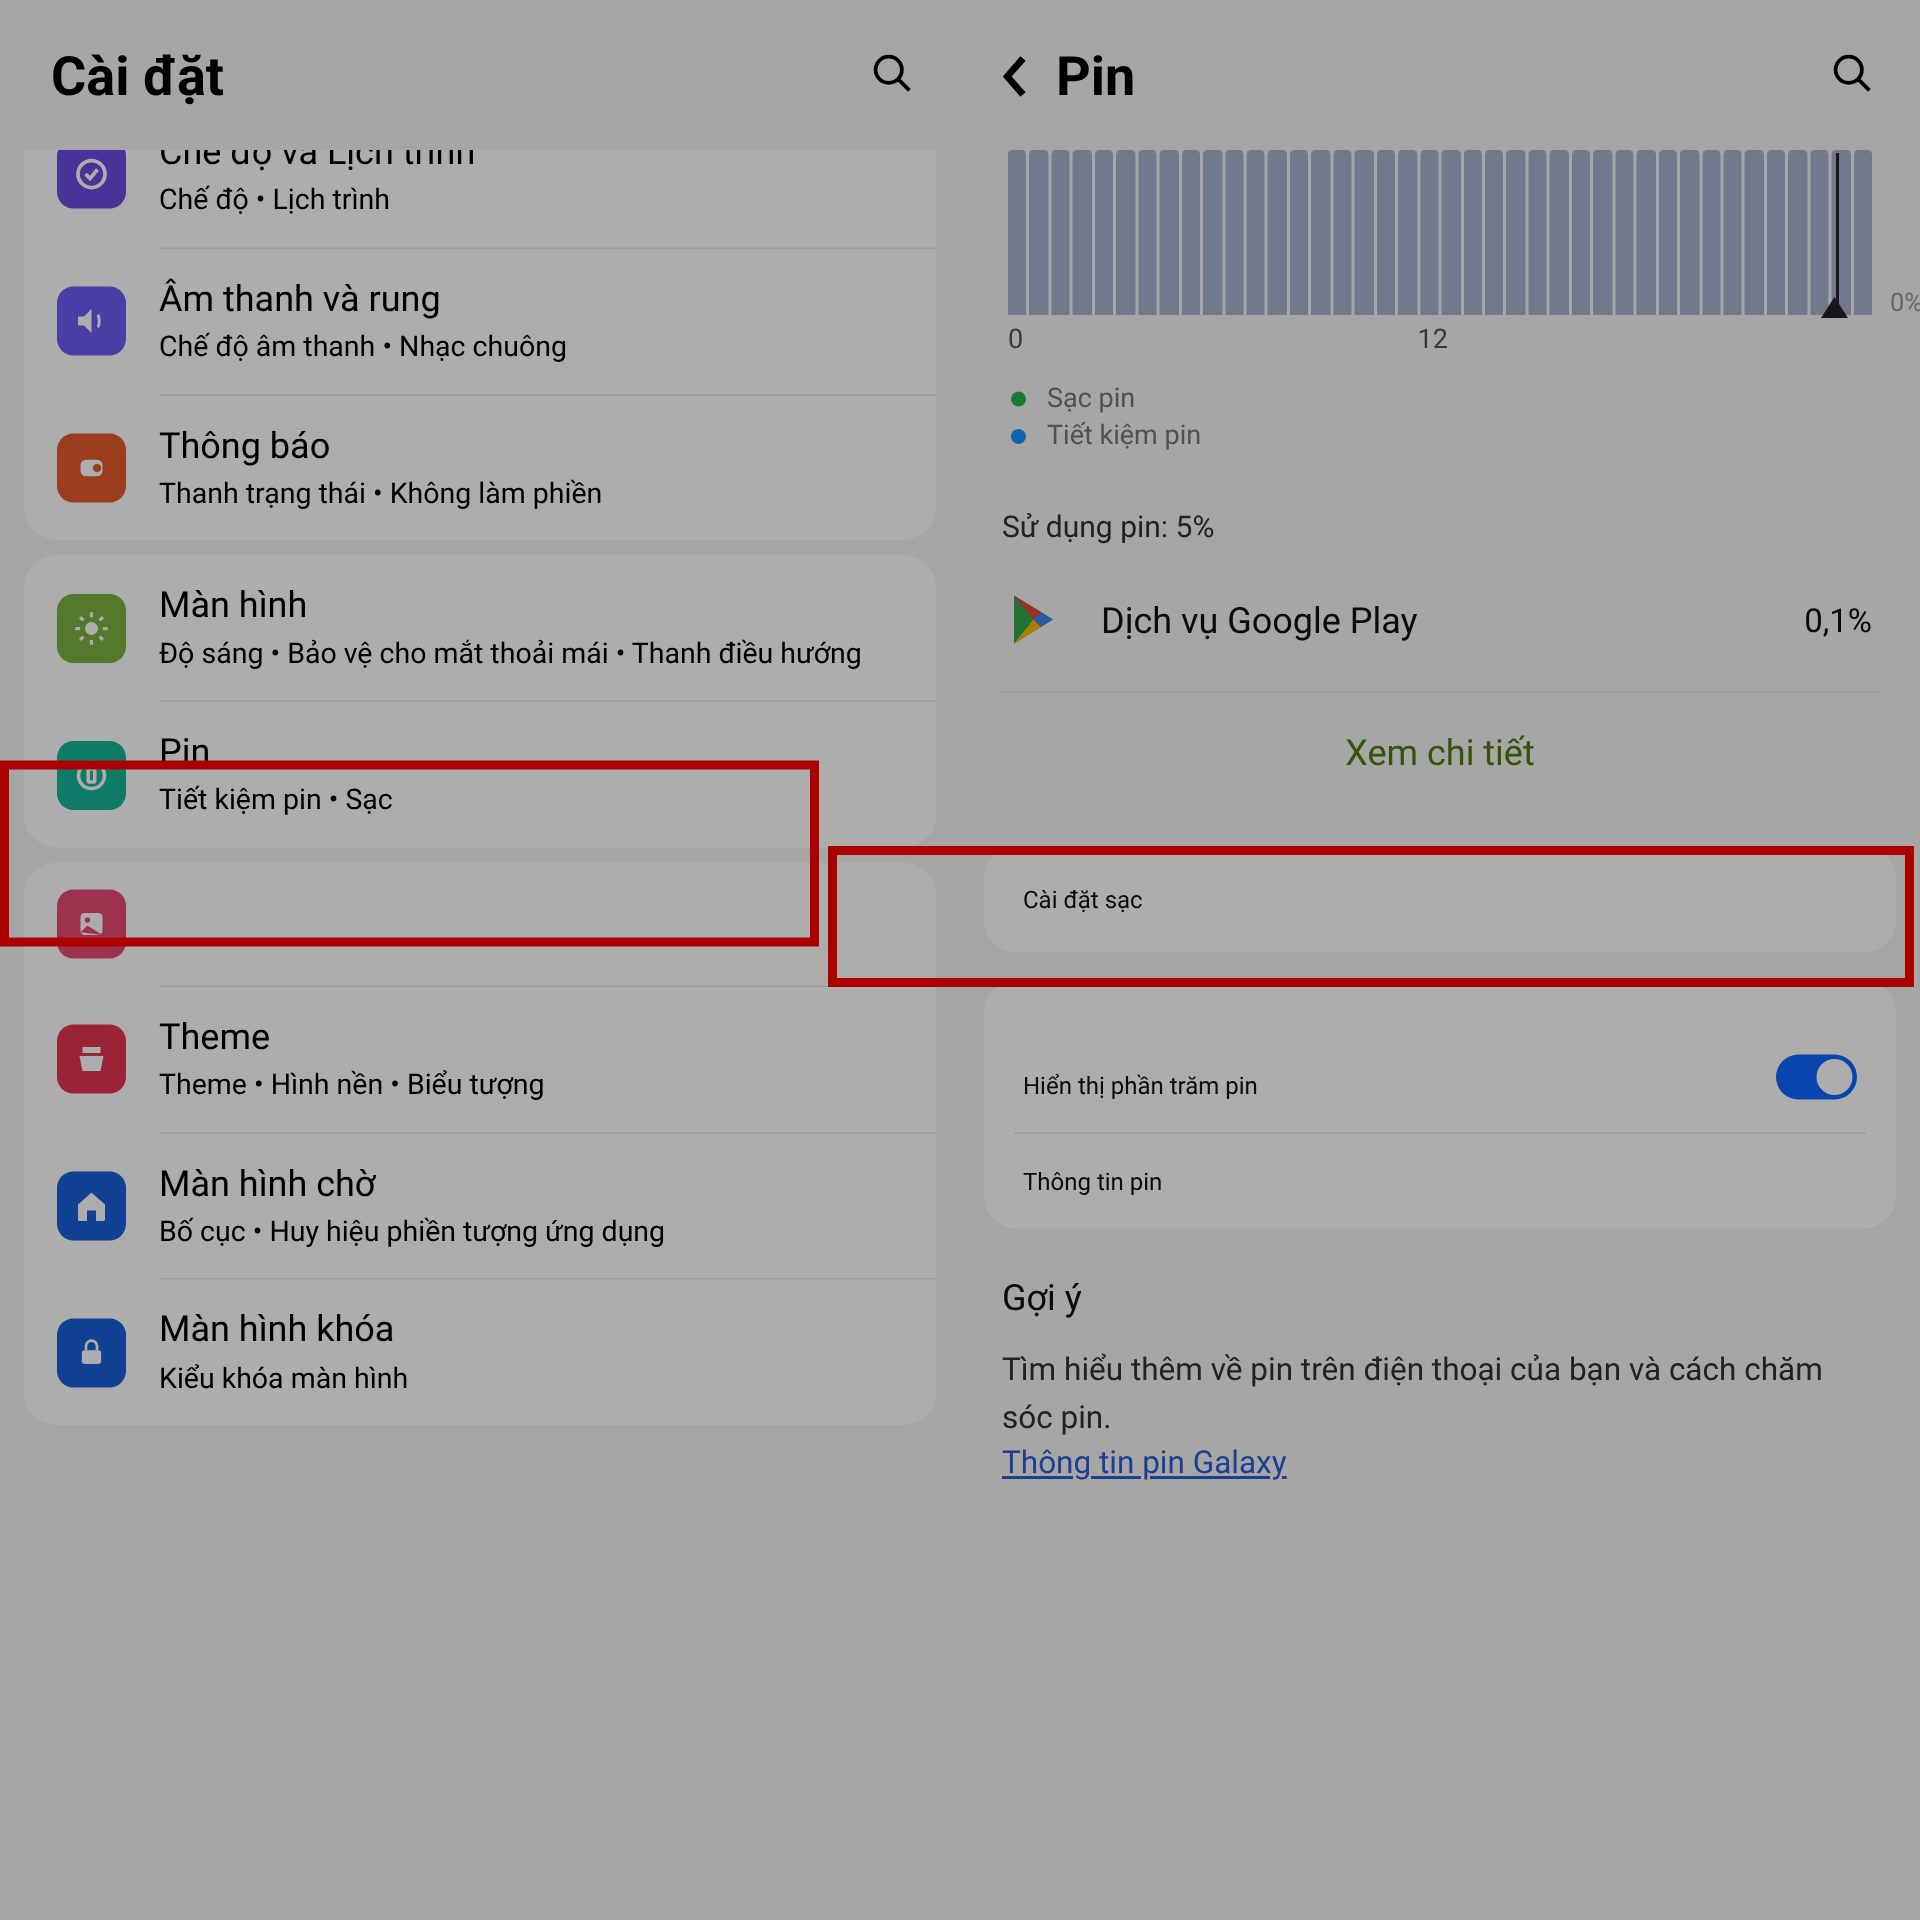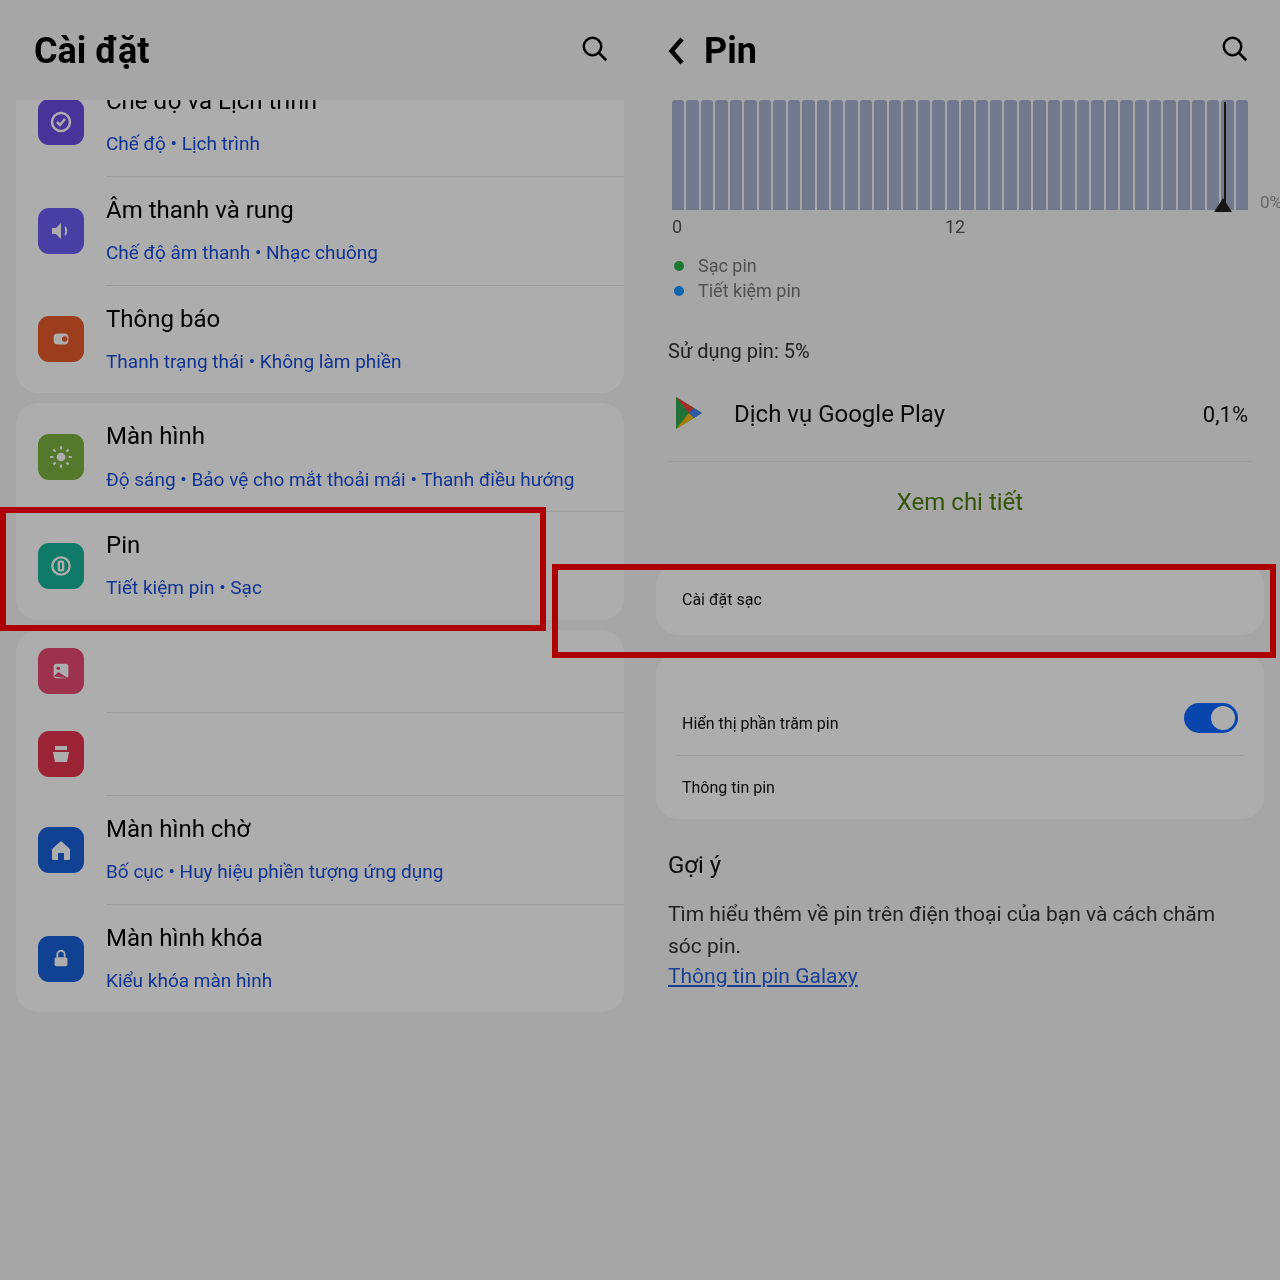--- a/index.html
+++ b/index.html
@@ -76,22 +76,22 @@
     margin-right: 22px;
   }
   .setting-text { flex: 1; }
   .setting-title {
     font-size: 24px;
     color: #000;
     line-height: 1.3;
   }
   .setting-sub {
     font-size: 19px;
-    color: #1d4ed8;
-    margin-top: 14px;
+    color: #000000;
+    margin-top: 3px;
     line-height: 1.4;
   }
   .divider {
     height: 1px;
     background: #e6e6e6;
     margin-left: 90px;
   }
   .highlight {
     position: absolute;
     border: 6px solid #ff0000;
@@ -330,20 +330,24 @@
       </div>
       <div class="divider"></div>
 
       <div class="setting-row">
         <div class="setting-icon" style="background:#e43550;">
           <svg width="24" height="24" viewBox="0 0 24 24" fill="#fff">
               <path d="M6 4h12v4H6z"></path>
               <path d="M4 10h16l-2 10H6z"></path>
             </svg>
         </div>
+        <div class="setting-text">
+          <div class="setting-title">Theme</div>
+          <div class="setting-sub">Theme  •  Hình nền  •  Biểu tượng</div>
+        </div>
       </div>
       <div class="divider"></div>
 
       <div class="setting-row">
         <div class="setting-icon" style="background:#1860d8;">
           <svg width="24" height="24" viewBox="0 0 24 24" fill="#fff">
               <path d="M3 11l9-8 9 8v10a1 1 0 0 1-1 1h-5v-7h-6v7H4a1 1 0 0 1-1-1z"></path>
             </svg>
         </div>
         <div class="setting-text">

